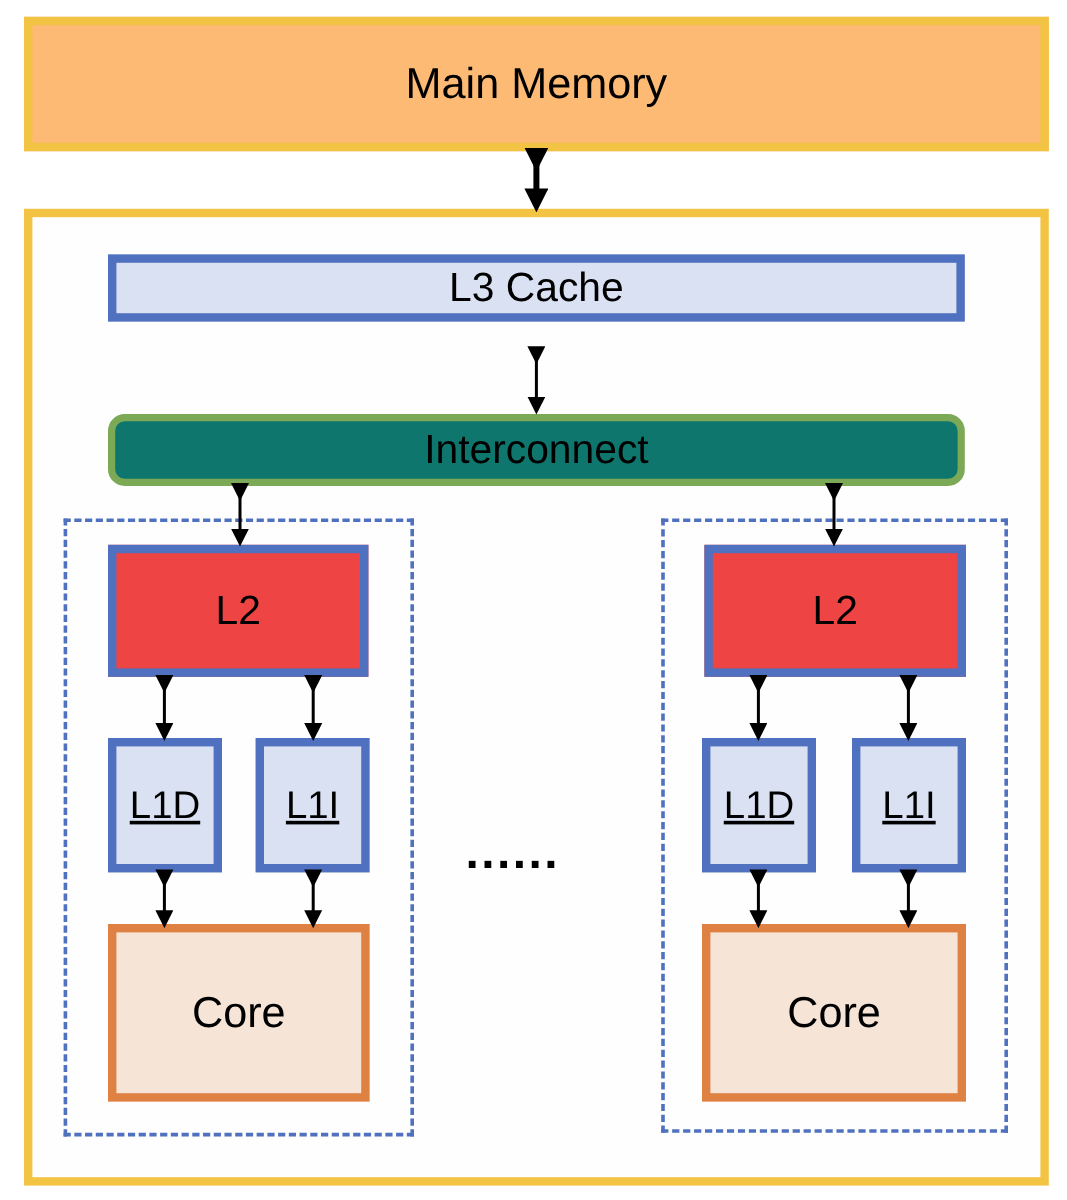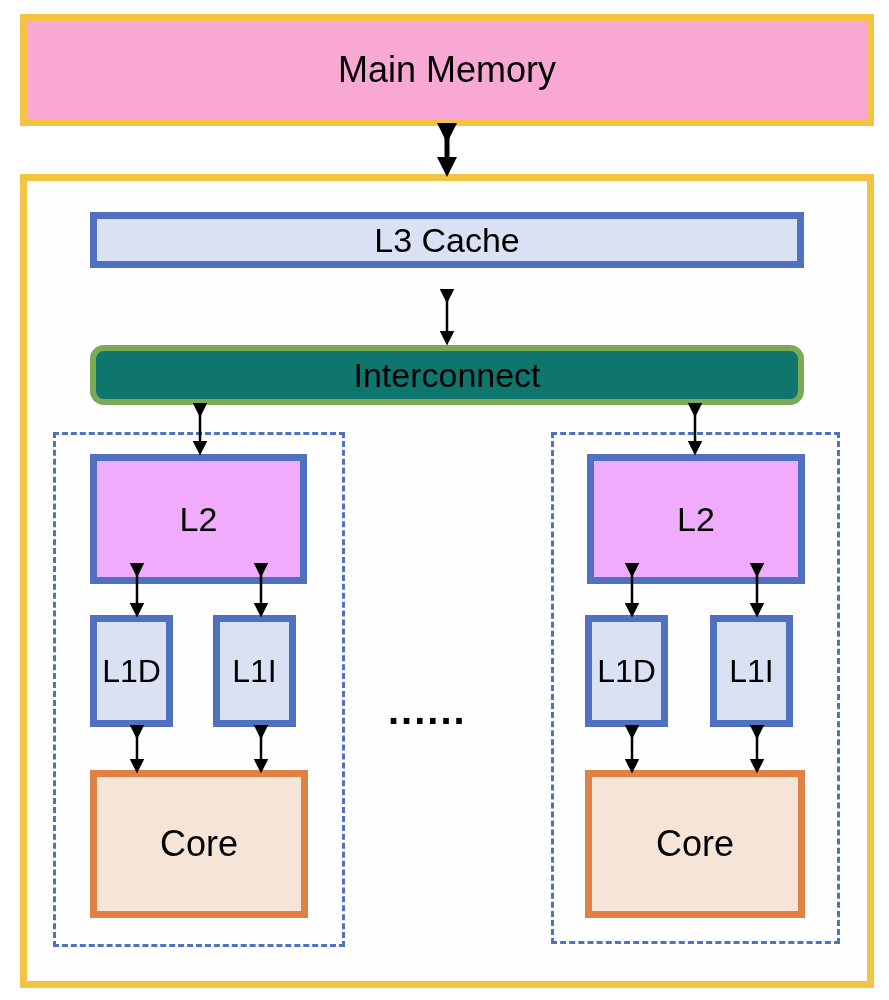--- a/index.html
+++ b/index.html
@@ -1,32 +1,32 @@
 <!DOCTYPE html>
 <html><head>
 <meta charset="utf-8">
 <style>
   html, body { margin: 0; padding: 0; background: #ffffff; }
   body { width: 889px; height: 1000px; position: relative; overflow: hidden;
          font-family: "Liberation Sans", "DejaVu Sans", sans-serif; color: #000; }
   .box { position: absolute; box-sizing: border-box; display: flex;
          align-items: center; justify-content: center; }
   .mem { left: 20px; top: 14px; width: 854px; height: 112px;
-         background: #f9a8d4; border: 7px solid #f3c343; font-size: 36px; }
+         background: #fdba74; border: 7px solid #f3c343; font-size: 36px; }
   .chip { left: 20px; top: 174px; width: 854px; height: 814px;
           background: #fefefe; border: 7px solid #f3c343; }
   .l3 { left: 90px; top: 212px; width: 714px; height: 56px;
         background: #dae1f2; border: 7px solid #4f71bf; font-size: 34px; }
   .ic { left: 90px; top: 345px; width: 714px; height: 60px;
         background: #0f766e; border: 6px solid #7ba955; border-radius: 14px; font-size: 34px; }
   .grp { position: absolute; box-sizing: border-box; border: 3px dashed #4f71bf; }
   .g1 { left: 53px; top: 432px; width: 292px; height: 515px; }
   .g2 { left: 551px; top: 432px; width: 289px; height: 512px; }
-  .l2 { background: #f0abfc; border: 7px solid #4f71bf; font-size: 34px; width: 217px; height: 130px; }
-  .l1 { background: #dae1f2; border: 7px solid #4f71bf; font-size: 32px; width: 83px; height: 112px; }
+  .l2 { background: #ef4444; border: 7px solid #4f71bf; font-size: 34px; width: 217px; height: 110px; }
+  .l1 { background: #dae1f2; border: 7px solid #4f71bf; font-size: 32px; width: 95px; height: 112px; text-decoration: underline; }
   .core { background: #f6e4d6; border: 7px solid #df8142; font-size: 36px; width: 218px; height: 148px; }
   svg.arrows { position: absolute; left: 0; top: 0; }
   .dots { position: absolute; left: 388px; top: 690px; width: 130px; height: 40px;
           font-size: 40px; font-weight: bold; letter-spacing: 2px; line-height: 40px; }
 </style>
 </head>
 <body>
 
 <div class="box mem">
   <span>Main Memory</span>

